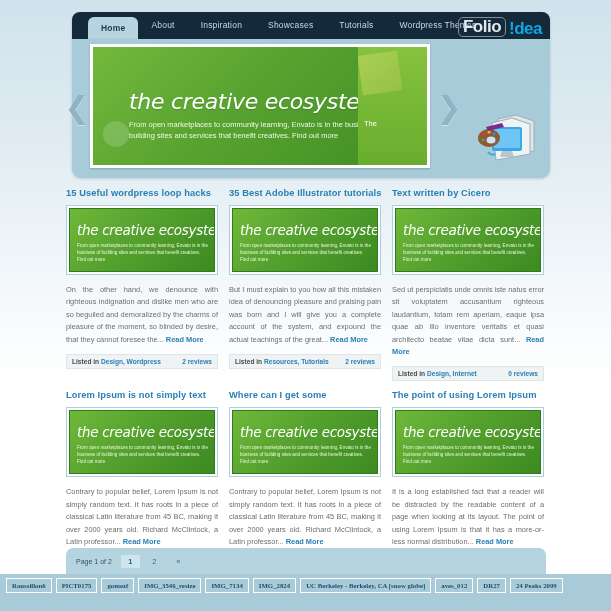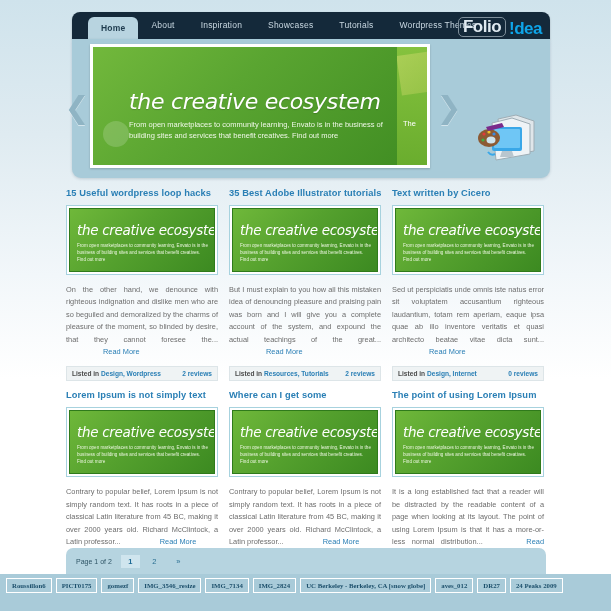--- a/index.html
+++ b/index.html
@@ -59,23 +59,24 @@
     position:absolute;left:36px;top:42px;right:10px;
     font-family:"DejaVu Sans", sans-serif;font-style:italic;font-weight:300;
     font-size:22px;color:#ffffff;letter-spacing:-.3px;text-shadow:0 1px 1px rgba(0,0,0,.18);
     white-space:nowrap;
   }
   .slide-sub{
     position:absolute;left:36px;top:72px;width:270px;
     font-size:7.5px;line-height:11px;color:#eef7e6;
   }
   .slide-next{
-    position:absolute;right:0;top:0;width:30px;height:100%;
+    position:absolute;right:0;top:0;width:42px;height:100%;
     background:linear-gradient(180deg,#85c23e 0%,#6aad2e 100%);
     overflow:hidden;
+    padding-left:27px;
   }
   .slide-next .ghost{
     position:absolute;left:2px;top:6px;width:40px;height:40px;
     background:linear-gradient(135deg,#c9d96a,#a8c84f);opacity:.55;
     transform:rotate(-8deg);
   }
   .slide-next .nxt-txt{
     position:absolute;left:6px;top:72px;font-size:7.5px;color:#ffffff;
   }
   .arrow{
@@ -113,21 +114,21 @@
     font-size:13.5px;color:#ffffff;letter-spacing:-.3px;white-space:nowrap;
   }
   .thumb-sub{
     position:absolute;left:7px;top:33px;right:5px;
     font-size:4.6px;line-height:7px;color:#e9f5dd;
   }
   .card-excerpt{
     margin:9px 0 0 0;font-size:7.4px;line-height:12.4px;color:#6d6d6d;
     text-align:justify;
   }
-  .read-more{color:#2a7fb5;font-weight:normal;cursor:pointer;margin-left:37px;}
+  .read-more{color:#2a7fb5;font-weight:bold;cursor:pointer;}
   .card-meta{
     margin-top:8px;height:15px;background:#eff3f4;border:1px solid #dde5e8;
     display:flex;align-items:center;justify-content:space-between;
     padding:0 5px;box-sizing:border-box;font-size:6.6px;color:#5a5a5a;font-weight:bold;
   }
   .card-meta .cats{color:#2a7fb5;cursor:pointer;}
   .card-meta .lbl{color:#4a4a4a;}
   .card-meta .rev{color:#2a7fb5;cursor:pointer;}
 
   

